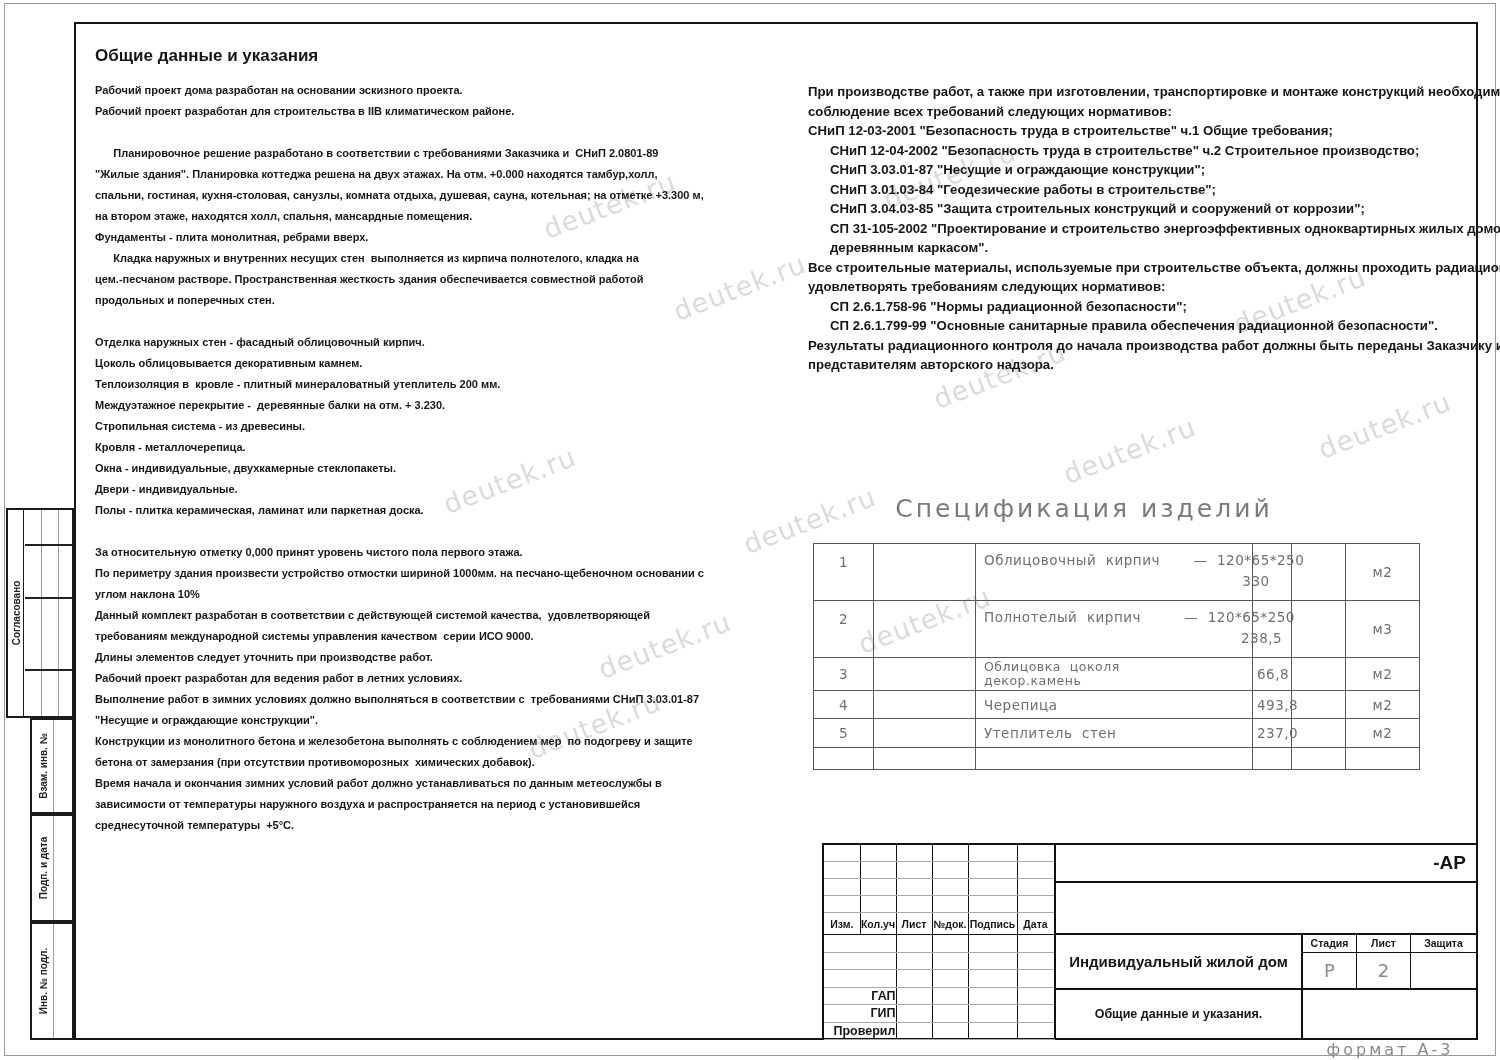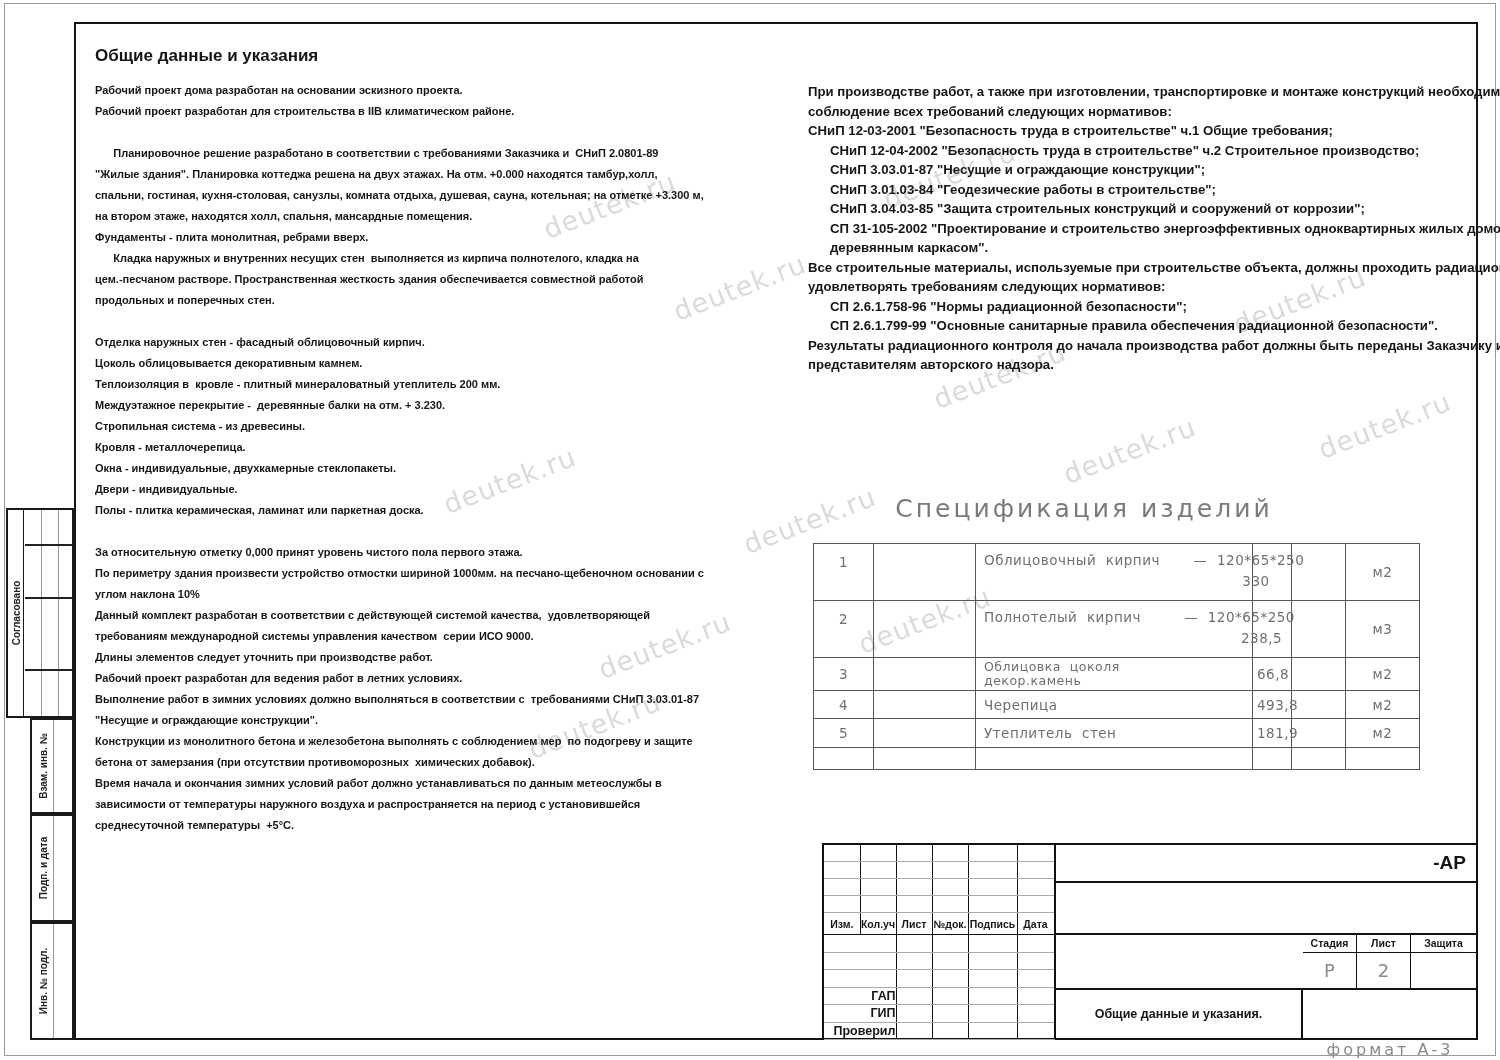--- a/index.html
+++ b/index.html
@@ -196,21 +196,21 @@
         <td></td>
         <td class="name">Черепица</td>
         <td class="c">493,8</td>
         <td></td>
         <td class="c">м2</td>
       </tr>
       <tr style="height:29px">
         <td class="c">5</td>
         <td></td>
         <td class="name">Утеплитель  стен</td>
-        <td class="c">181,9</td>
+        <td class="c">237,0</td>
         <td></td>
         <td class="c">м2</td>
       </tr>
       <tr style="height:22px">
         <td></td>
             <td></td>
         <td></td>
             <td></td>
         <td></td>
             <td></td>
@@ -314,20 +314,21 @@
       </tr>
     </tbody>
       </table>
 
     <div class="tb-right">
       <div class="tb-rowA">
         <span class="doc-code">-АР</span>
       </div>
       <div class="tb-rowB"></div>
       <div class="tb-rowC">
+        <div class="proj-cell">Индивидуальный жилой дом</div>
         <div class="stage-grid">
           <div class="stage-head sg1">Стадия</div>
           <div class="stage-head sg2">Лист</div>
           <div class="stage-head sg3">Защита</div>
           <div class="stage-val sg1">Р</div>
           <div class="stage-val sg2">2</div>
           <div class="stage-val sg3"></div>
         </div>
       </div>
       <div class="tb-rowD">

